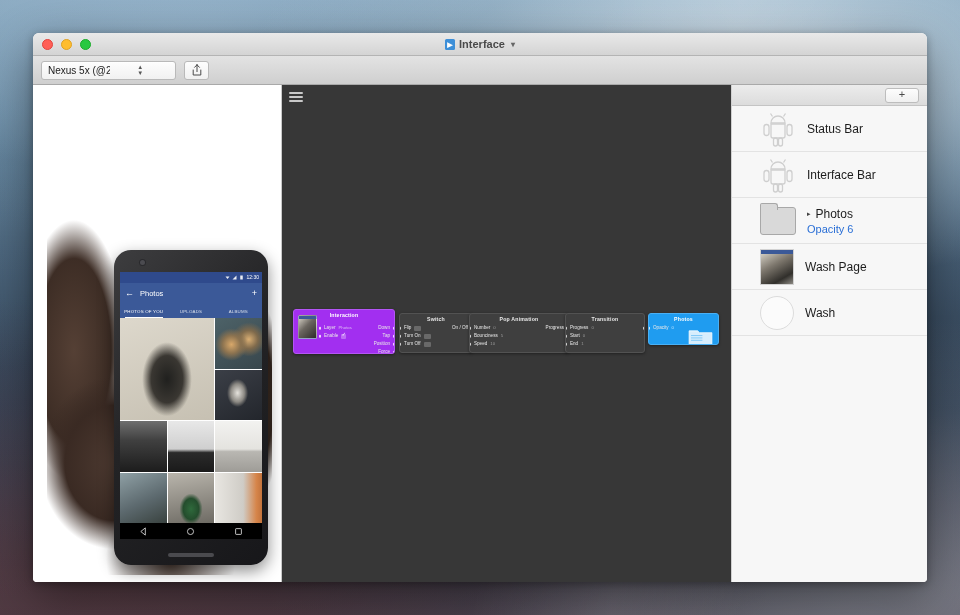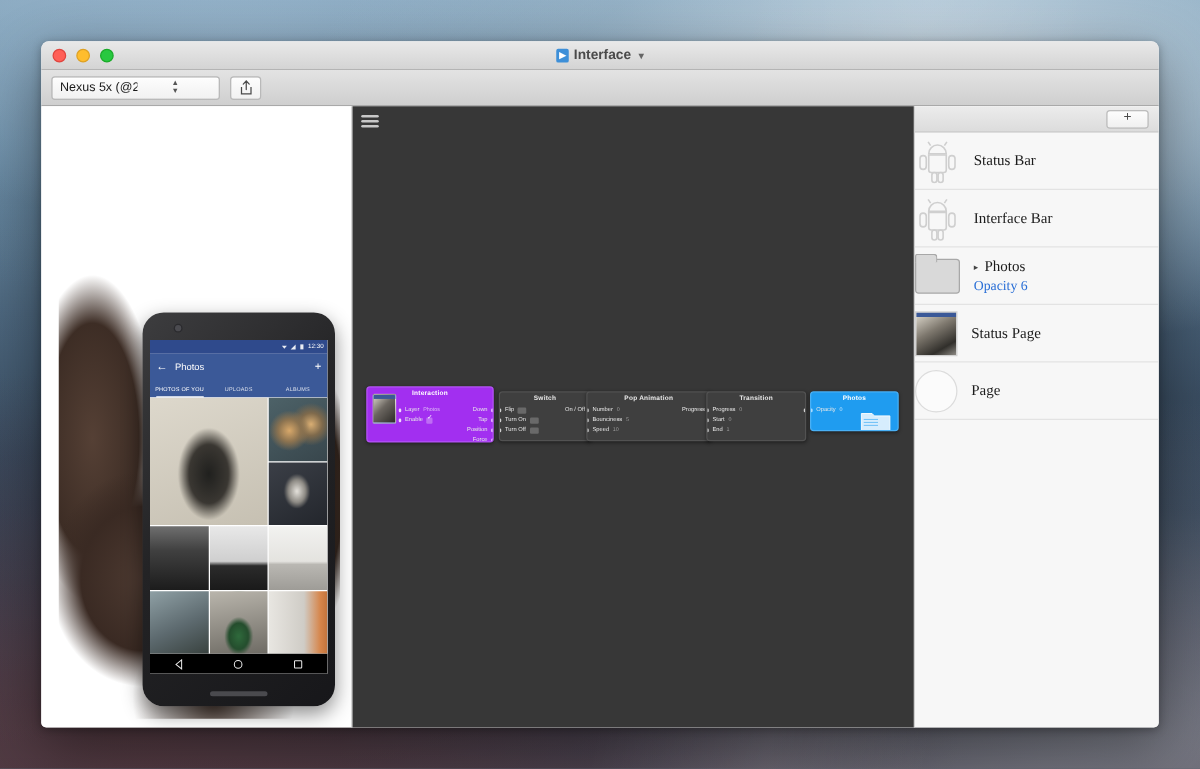--- a/index.html
+++ b/index.html
@@ -341,25 +341,24 @@
     width: 34px; height: 15px;
     background: linear-gradient(to bottom,#fdfdfd,#f0f0f0);
     border: 1px solid #bdbdbd; border-radius: 3px;
     display: flex; align-items: center; justify-content: center;
     font-size: 11px; color: #4a4a4a; line-height: 1;
     padding-bottom: 1px;
   }
   .layer-row {
     display: flex; align-items: center;
     gap: 11px;
-    padding: 0 0;
+    padding: 0 28px;
     height: 46px;
     border-bottom: 1px solid #e3e3e3;
     flex: 0 0 auto;
-    font-family: Liberation Serif, serif;
   }
   .layer-thumb { width: 36px; height: 36px; flex: 0 0 auto; position: relative; }
   .layer-text { display: flex; flex-direction: column; gap: 2px; min-width: 0; }
   .layer-name { font-size: 12px; color: #1c1c1c; display: flex; align-items: center; gap: 5px; }
   .disclosure { font-size: 7px; color: #444; }
   .layer-prop { font-size: 11px; color: #2a6fd6; }
   .android-ico { width: 36px; height: 36px; }
   .folder-thumb {
     width: 36px; height: 28px; margin-top: 4px;
     background: #d9d9d9;
@@ -659,27 +658,27 @@
             <span class="disclosure">▸</span>
             <span>Photos</span>
           </div>
           <div class="layer-prop">Opacity 6</div>
         </div>
       </div>
 
       <div class="layer-row">
         <div class="page-thumb"></div>
         <div class="layer-text">
-          <div class="layer-name">Status Page</div>
+          <div class="layer-name">Wash Page</div>
         </div>
       </div>
 
       <div class="layer-row">
         <div class="circle-thumb"></div>
         <div class="layer-text">
-          <div class="layer-name">Page</div>
+          <div class="layer-name">Wash</div>
         </div>
       </div>
 
     </div>
 
   </div>
 </div>
 
 </body></html>

